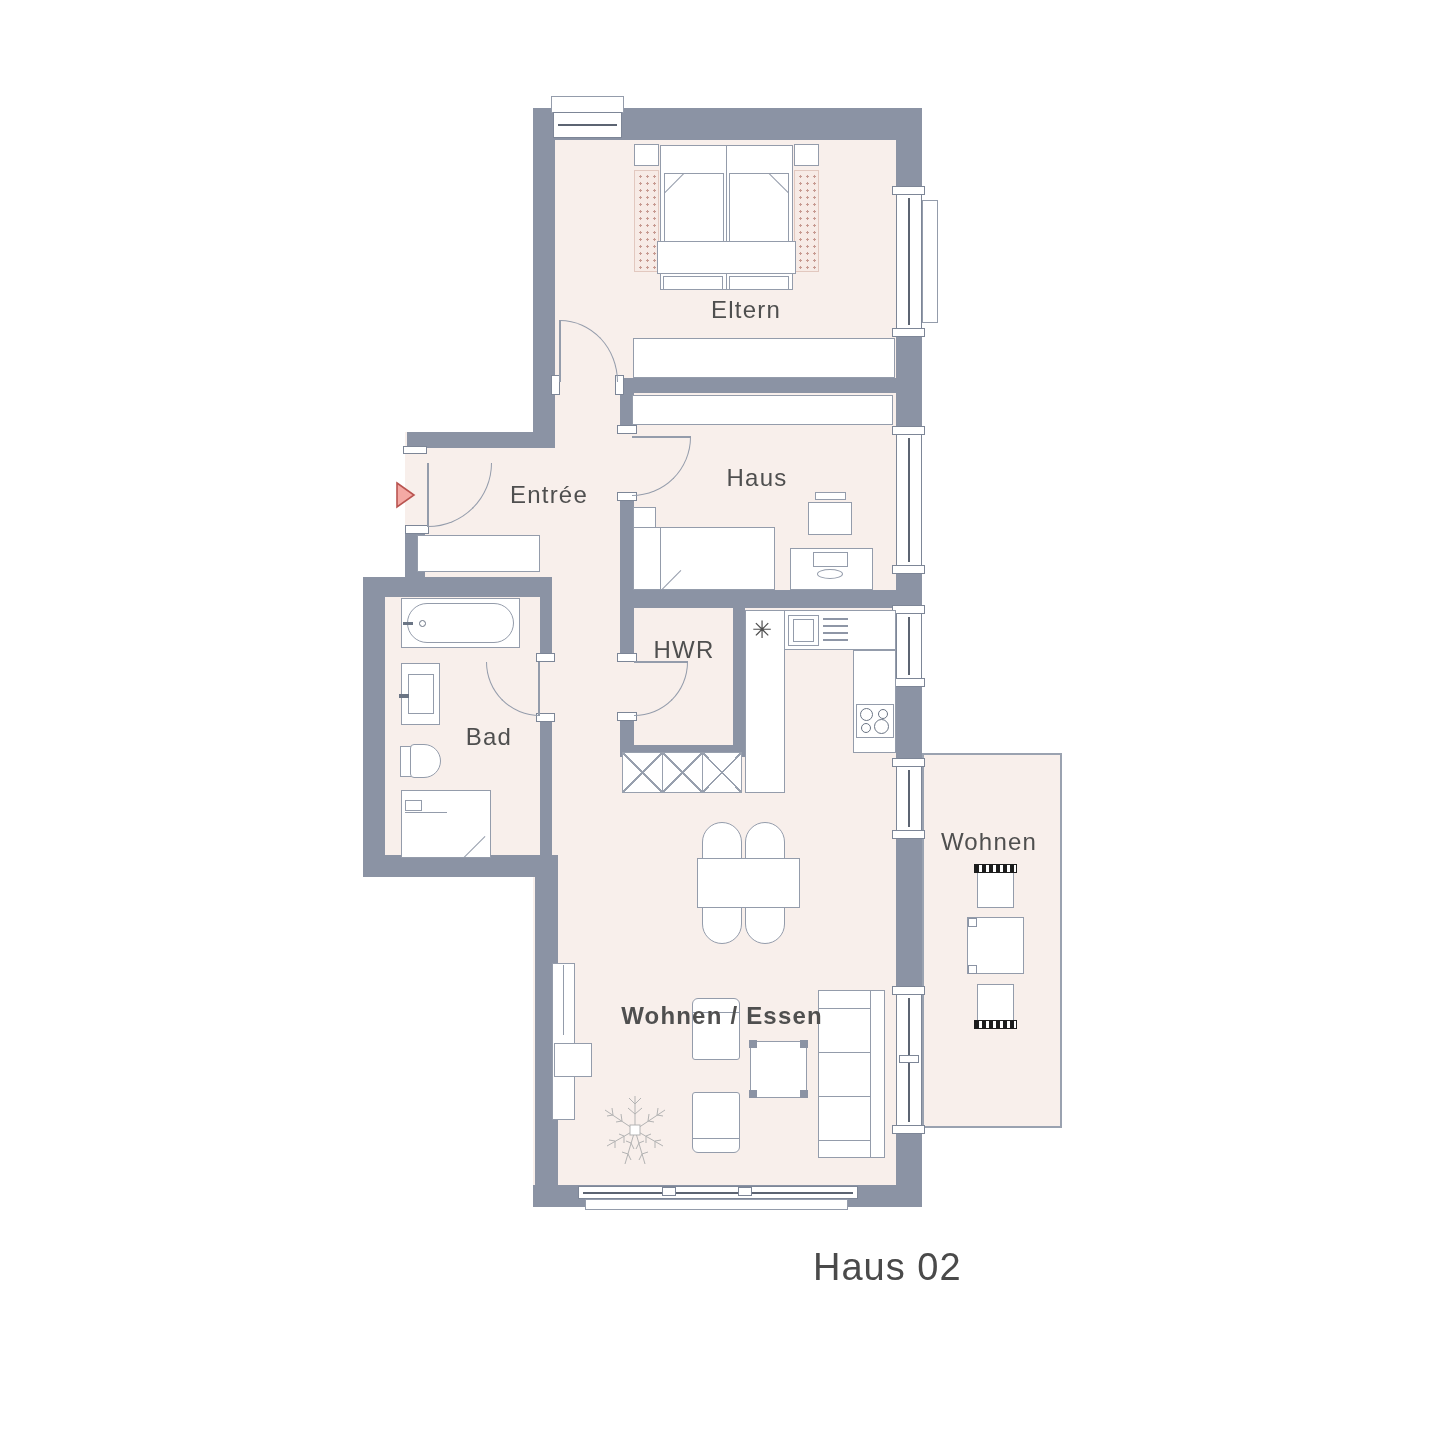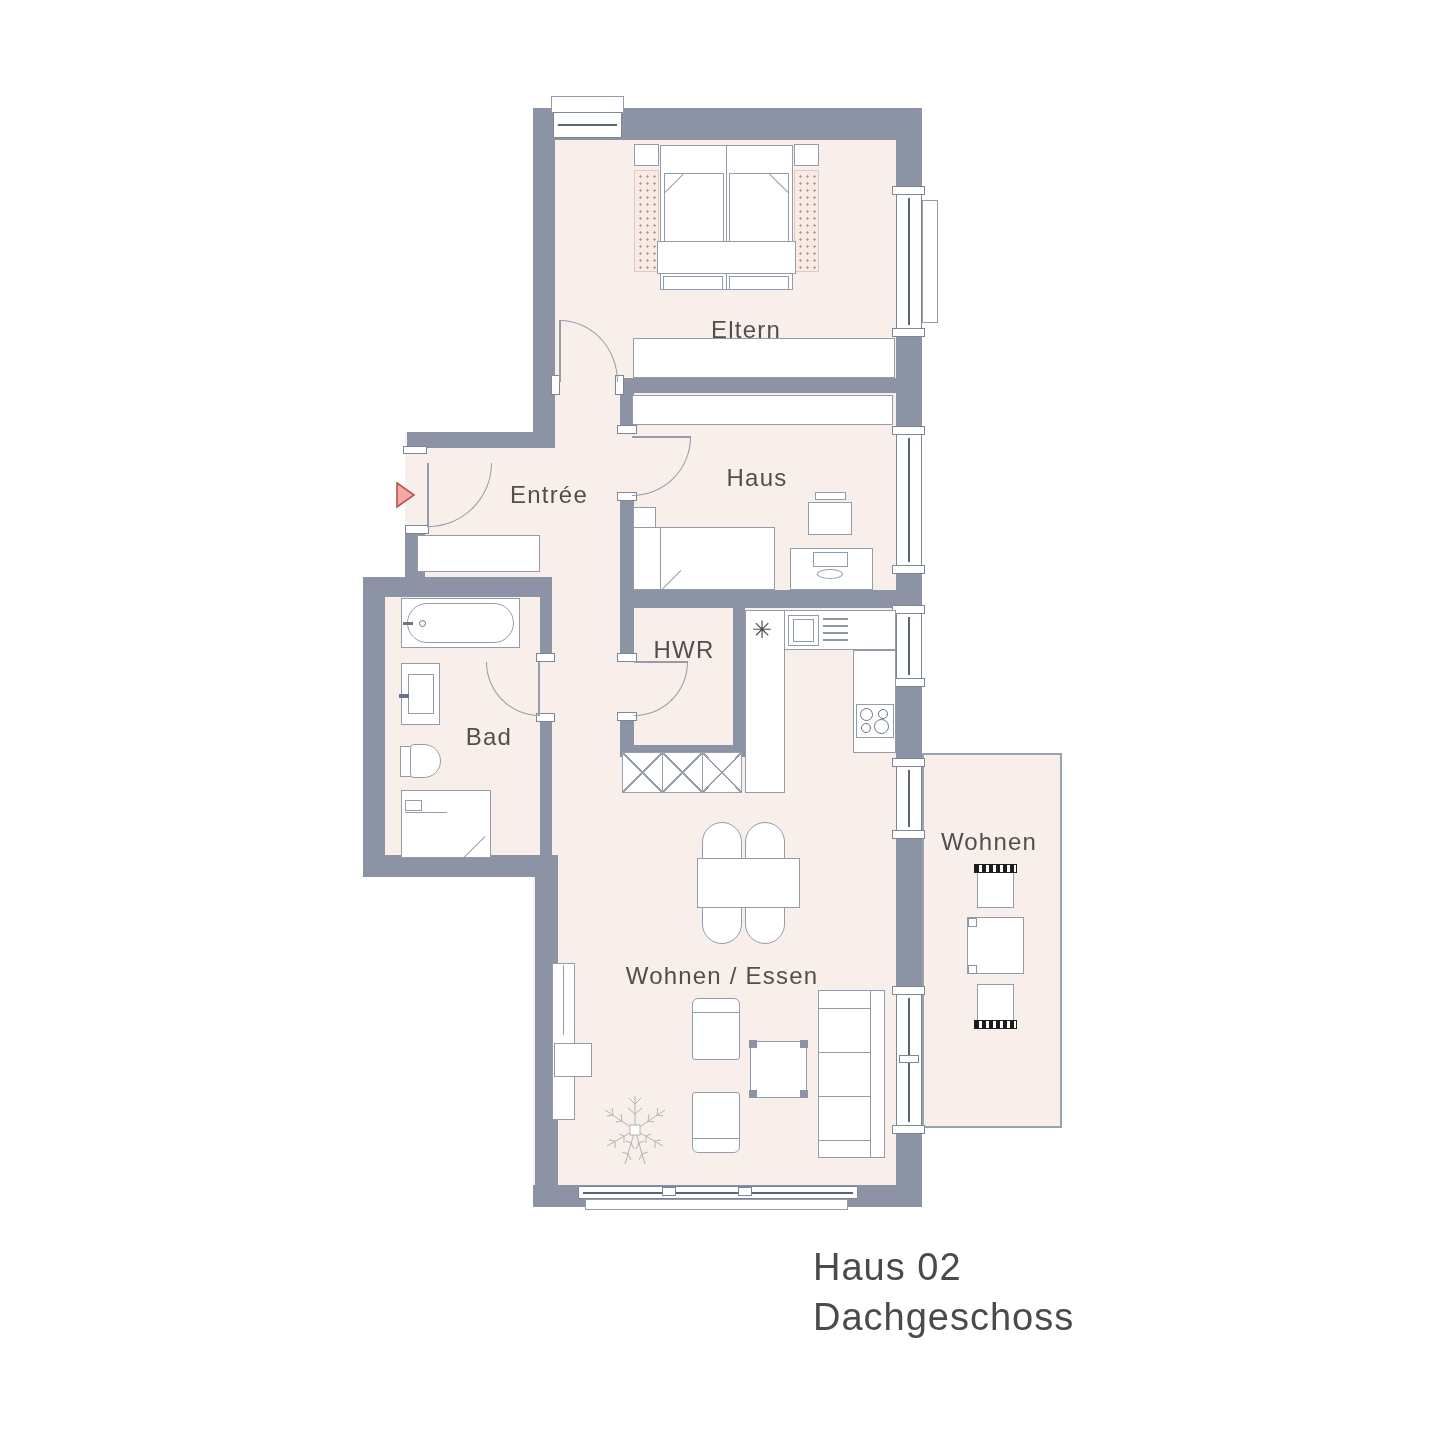--- a/index.html
+++ b/index.html
@@ -220,26 +220,25 @@
   </svg>
 
   <div class="furn thin" style="left:977px;top:870px;width:37px;height:38px;"></div>
   <div class="hatch" style="left:974px;top:864px;width:43px;height:9px;"></div>
   <div class="furn" style="left:967px;top:917px;width:57px;height:57px;"></div>
   <div class="line" style="left:968px;top:918px;width:7px;height:7px;background:#fff;border:1px solid #8b93a4;"></div>
   <div class="line" style="left:968px;top:965px;width:7px;height:7px;background:#fff;border:1px solid #8b93a4;"></div>
   <div class="furn thin" style="left:977px;top:984px;width:37px;height:38px;"></div>
   <div class="hatch" style="left:974px;top:1020px;width:43px;height:9px;"></div>
 
-  <div class="room-label" style="left:666px;top:296px;width:160px;margin-top:20px;">Eltern</div>
+  <div class="room-label" style="left:666px;top:296px;width:160px;">Eltern</div>
   <div class="room-label" style="left:479px;top:481px;width:140px;">Entrée</div>
   <div class="room-label" style="left:687px;top:464px;width:140px;">Haus</div>
   <div class="room-label" style="left:614px;top:636px;width:140px;">HWR</div>
   <div class="room-label" style="left:419px;top:723px;width:140px;">Bad</div>
-  <div class="room-label" style="left:572px;top:962px;width:300px;">Wohnen / Essen</div>
+  <div class="room-label" style="left:572px;top:1002px;width:300px;font-weight:bold;">Wohnen / Essen</div>
   <div class="room-label" style="left:919px;top:828px;width:140px;">Wohnen</div>
 
   <div style="position:absolute;left:813px;top:1242px;">
     <div class="title-line">Haus 02</div>
-    <div class="title-line">Dachgeschoss</div>
   </div>
 
 </div>
 
 </body></html>

